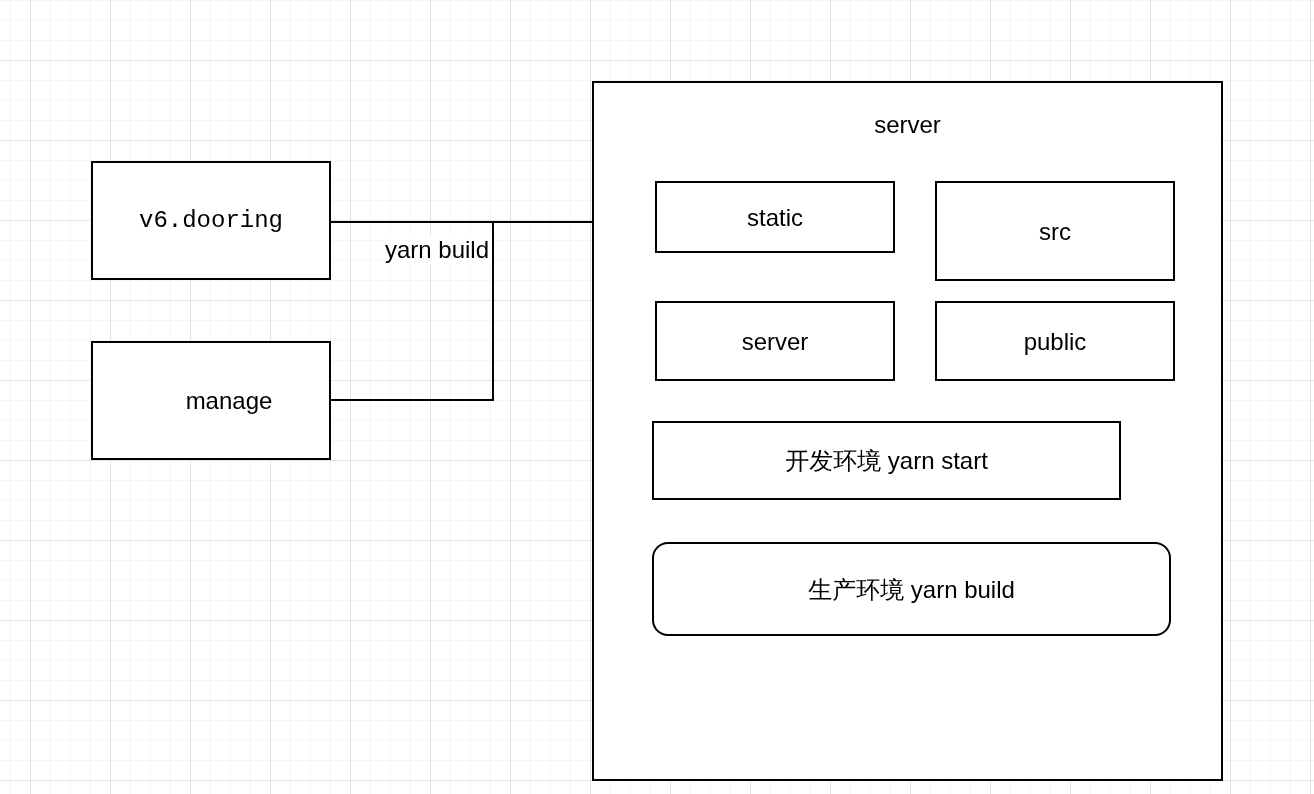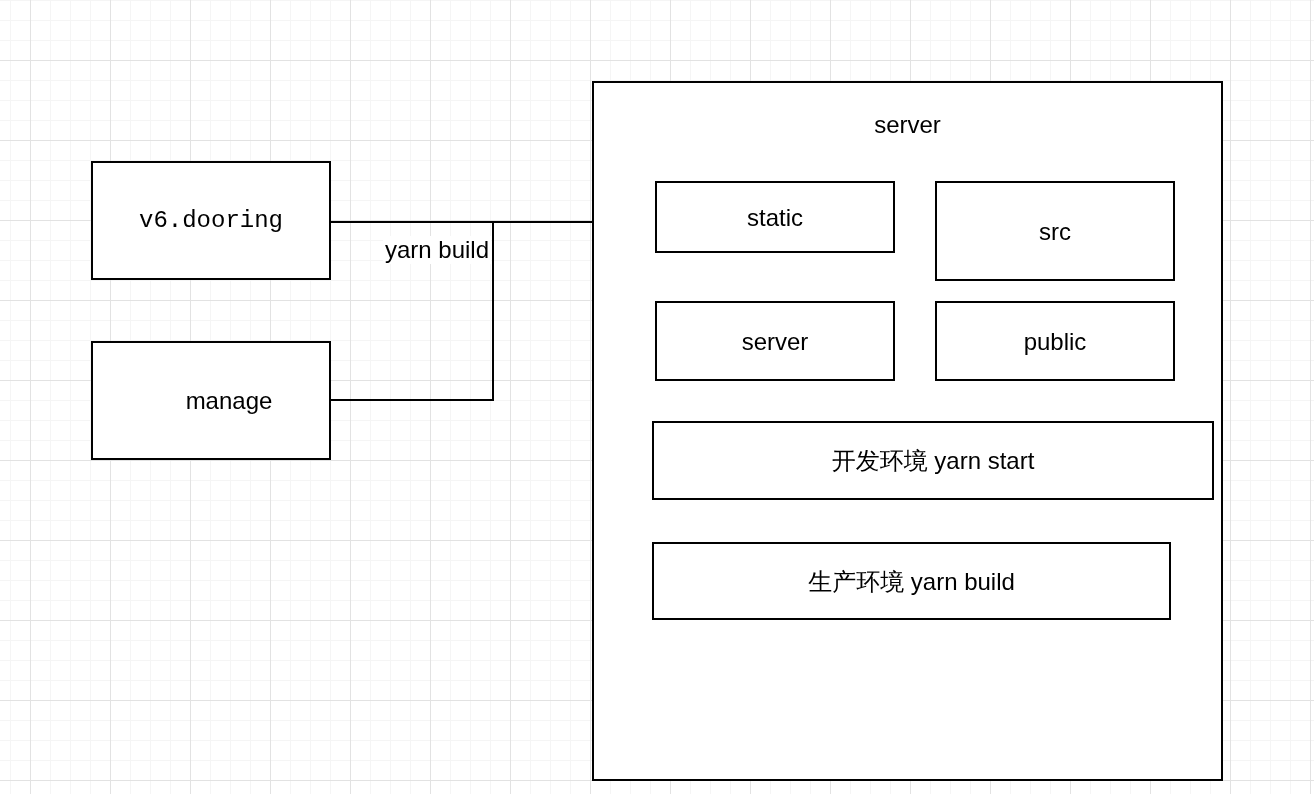--- a/index.html
+++ b/index.html
@@ -81,22 +81,22 @@
   }
 
   
   .n-v6      { left: 91px;  top: 161px; width: 240px; height: 119px; font-family: Liberation Mono, monospace; }
   .n-manage  { left: 91px;  top: 341px; width: 240px; height: 119px; padding-left: 36px; }
   .g-server  { left: 592px; top: 81px;  width: 631px; height: 700px; }
   .n-static  { left: 655px; top: 181px; width: 240px; height: 72px; }
   .n-src     { left: 935px; top: 181px; width: 240px; height: 100px; }
   .n-config  { left: 655px; top: 301px; width: 240px; height: 80px; }
   .n-public  { left: 935px; top: 301px; width: 240px; height: 80px; }
-  .n-dev     { left: 652px; top: 421px; width: 562px; height: 79px; }
-  .n-prod    { left: 652px; top: 542px; width: 519px; height: 78px; }
+  .n-dev     { left: 652px; top: 421px; width: 469px; height: 79px; }
+  .n-prod    { left: 652px; top: 542px; width: 519px; height: 94px; border-radius: 16px; }
 </style>
 </head>
 <body>
 
 <div class="canvas">
 
   <svg class="edge-layer" viewBox="0 0 1314 794" xmlns="http://www.w3.org/2000/svg">
 
     <g stroke="#000000" stroke-width="2" fill="none">
       <path d="M 331 222 L 637 222"></path>

